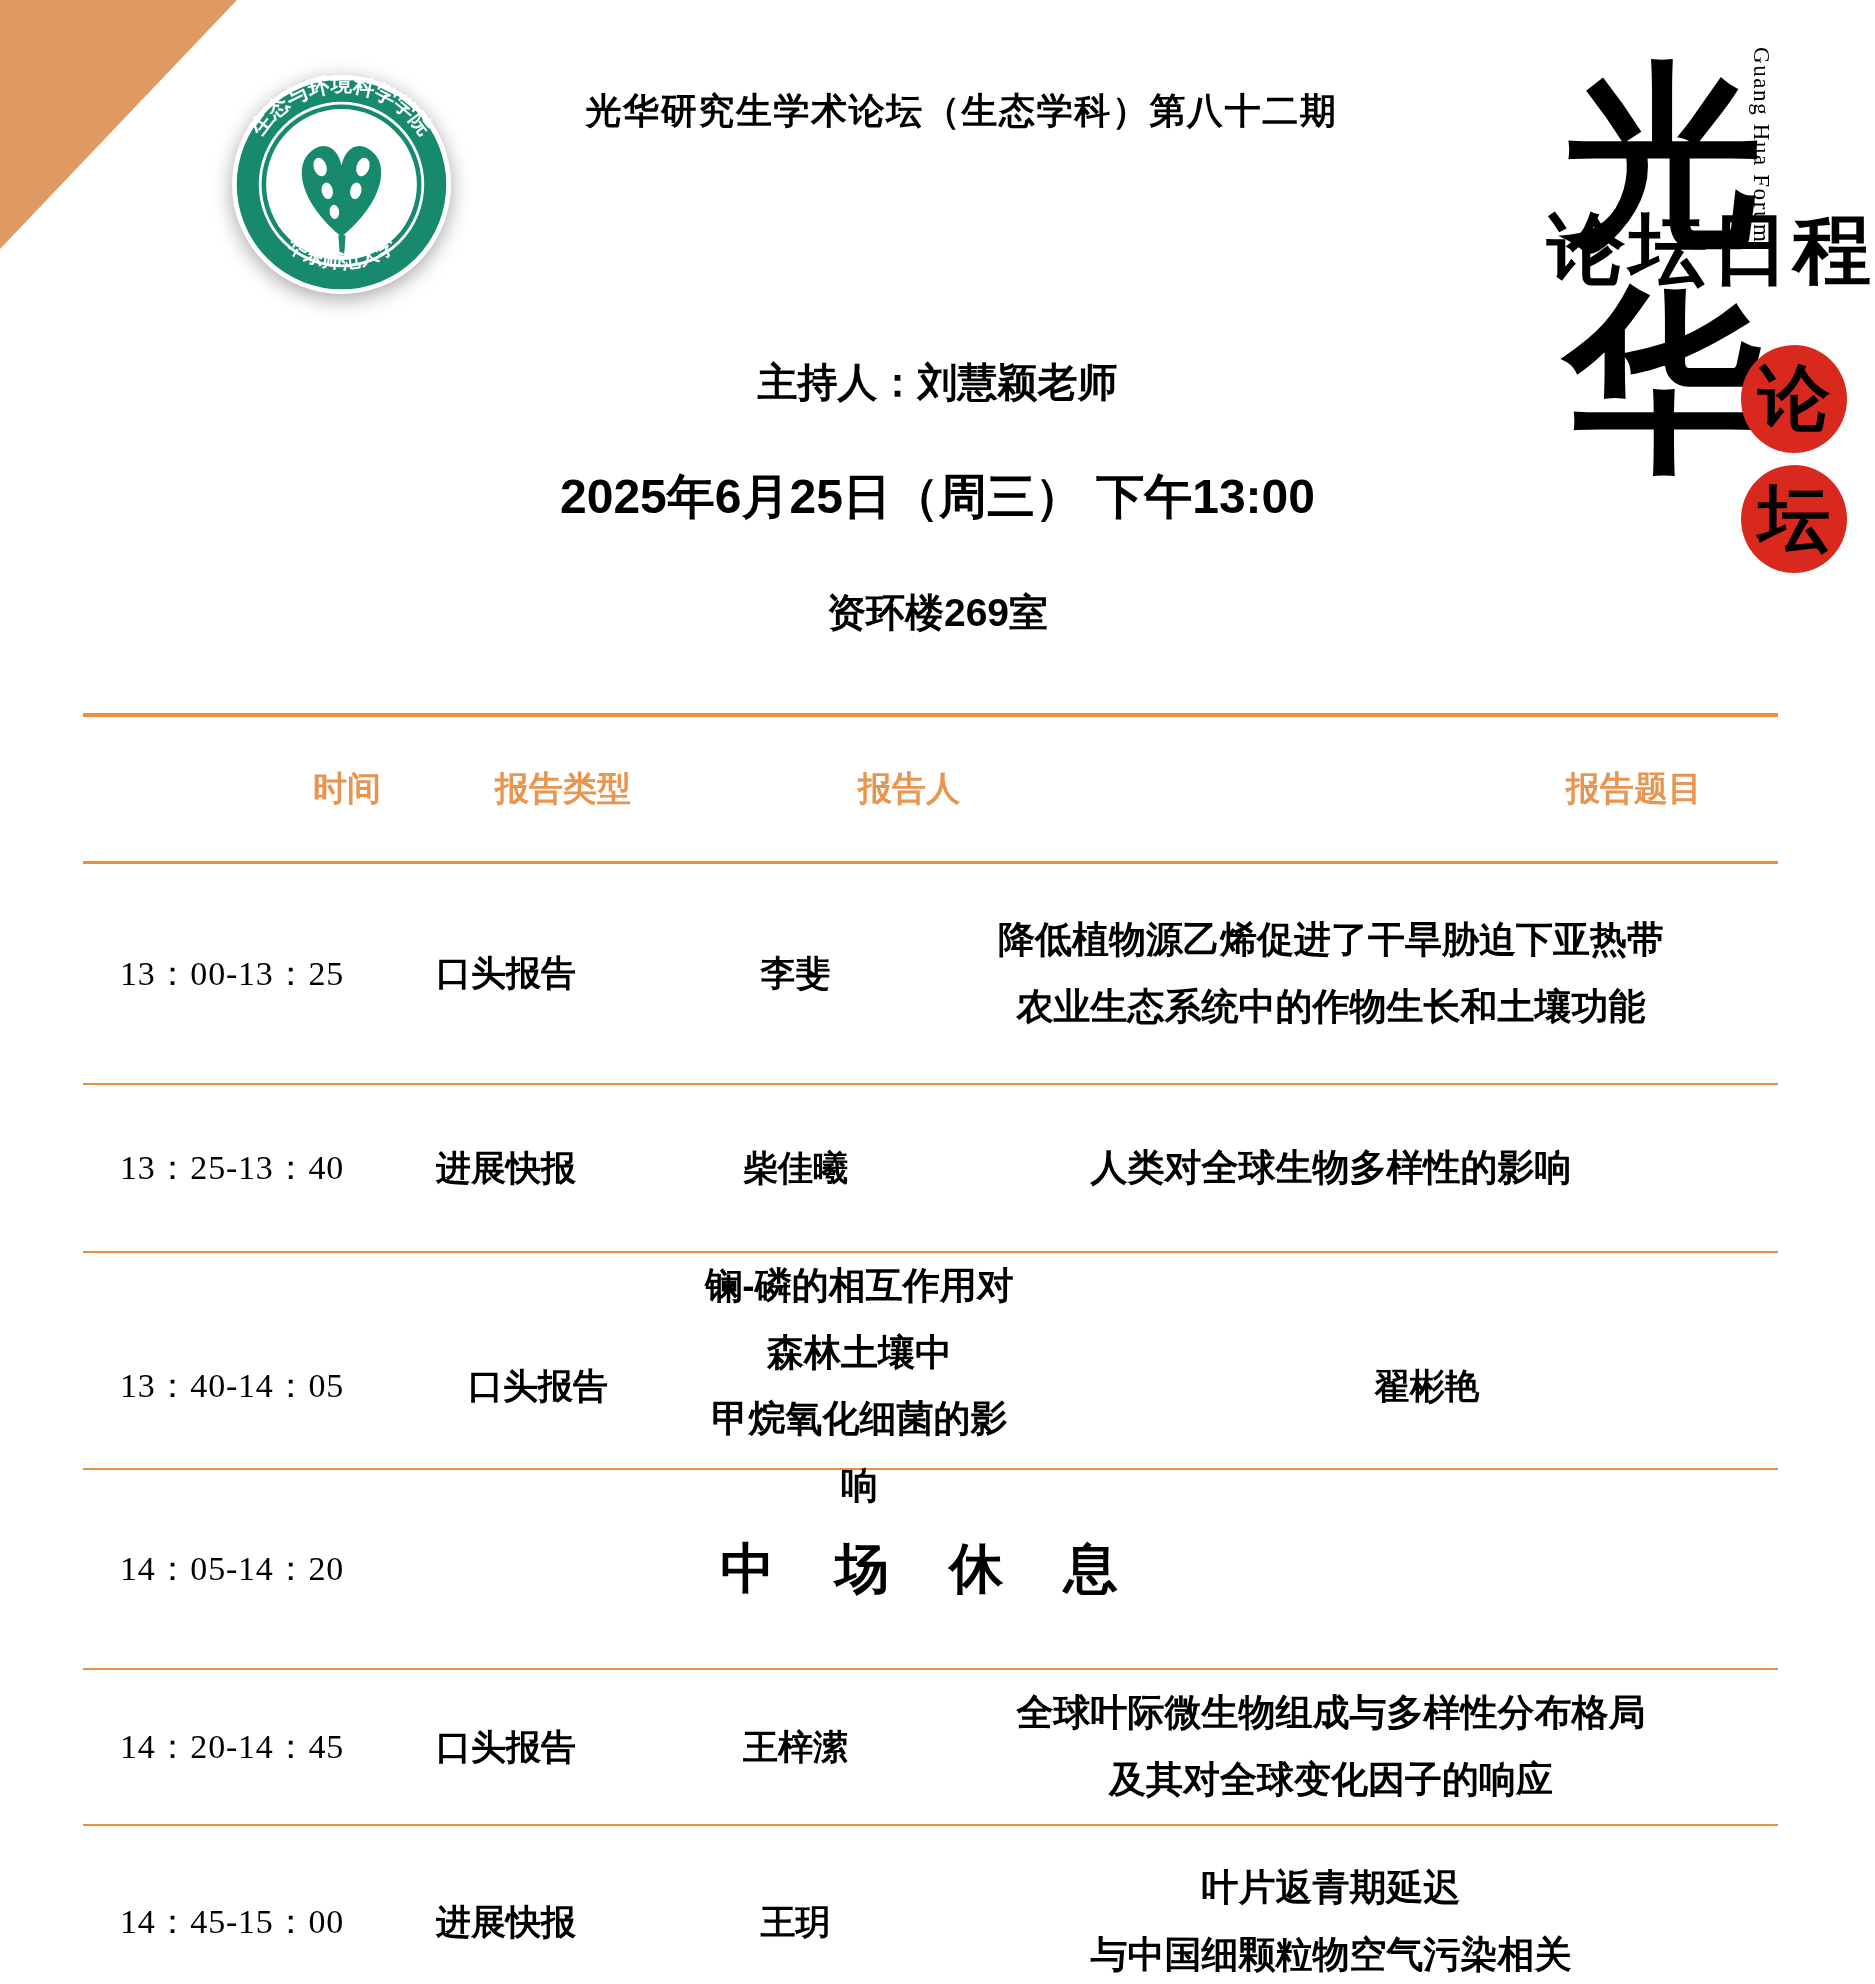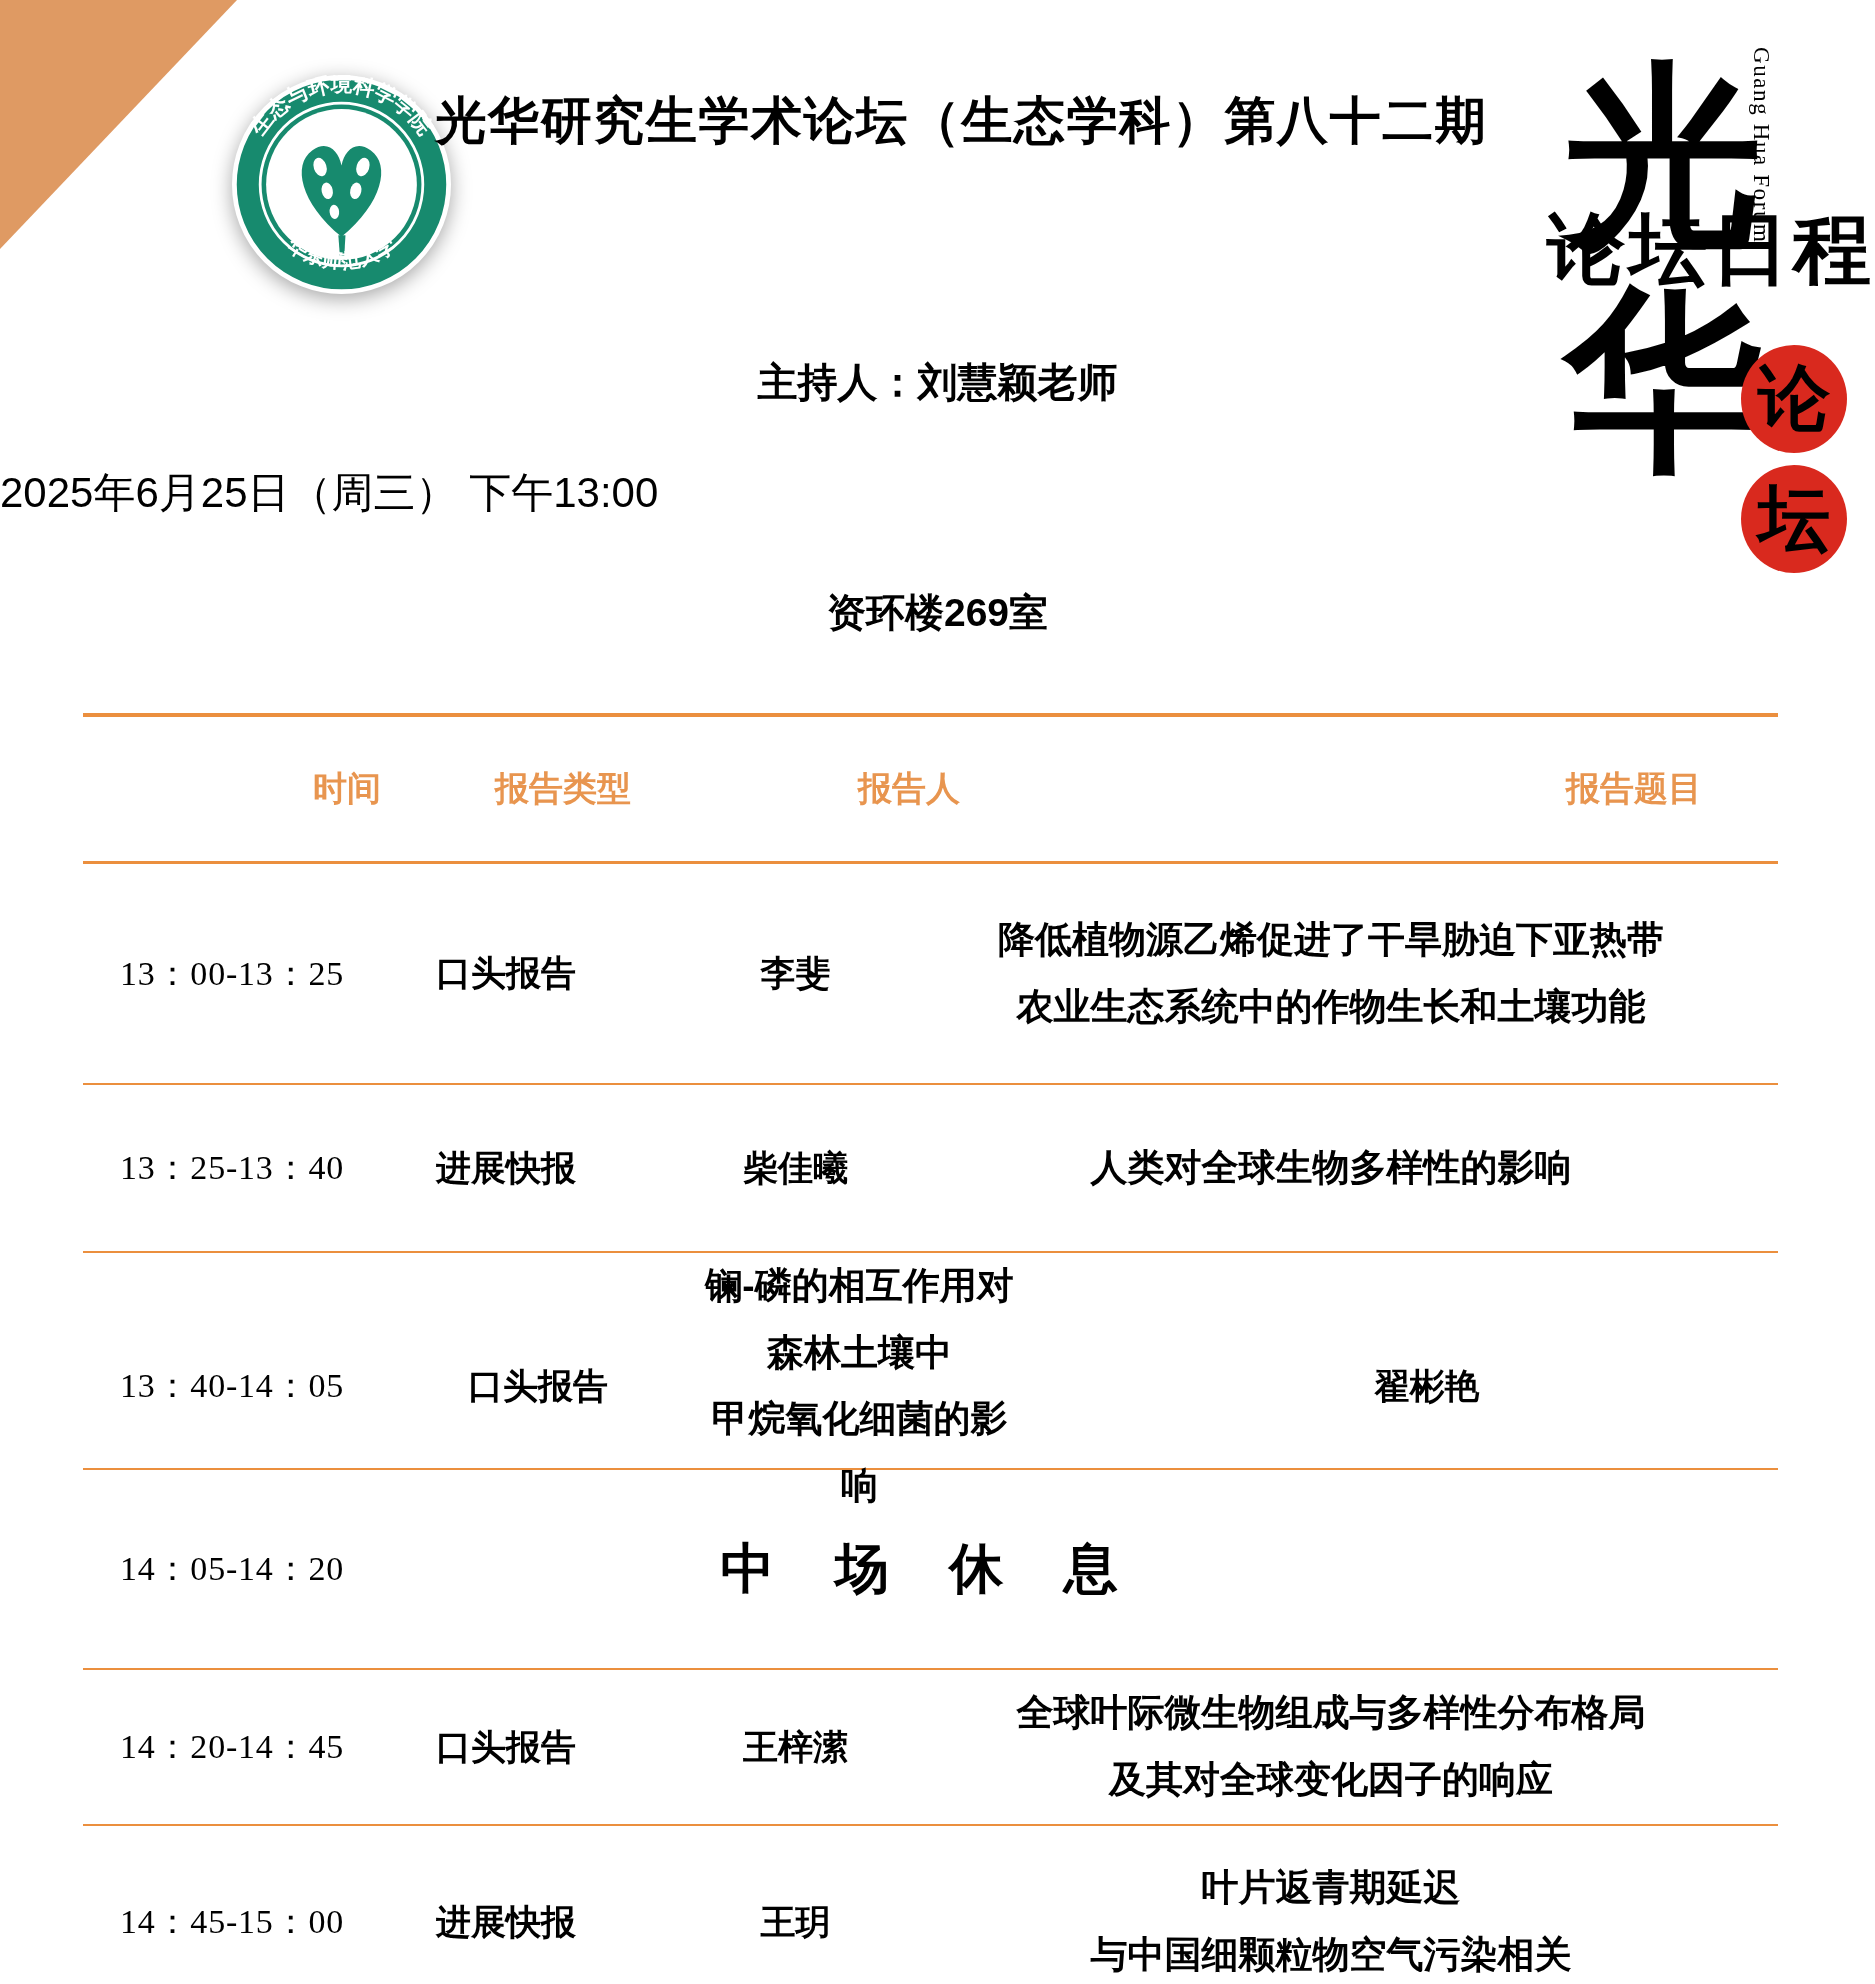--- a/index.html
+++ b/index.html
@@ -19,27 +19,27 @@
     overflow:hidden;
     font-family:"Liberation Sans", sans-serif;
     color:var(--ink);
   }
   
   .tri-tl{position:absolute;left:0;top:0;width:237px;height:249px;
     background:var(--corner);clip-path:polygon(0 0,100% 0,0 100%);}
 
   
   .supertitle{position:absolute;top:87px;left:0;width:100%;padding-left:48px;
-    text-align:center;font-size:51px;font-weight:700;letter-spacing:1.6px;}
+    text-align:center;font-size:36px;font-weight:700;letter-spacing:1.6px;}
   .main-title{position:absolute;top:198px;left:0;width:100%;
     text-align:right;font-size:78px;font-weight:700;letter-spacing:4px;}
   .host-line{position:absolute;top:355px;left:0;width:100%;
     text-align:center;font-size:40px;font-weight:700;}
   .date-line{position:absolute;top:465px;left:0;width:100%;
-    font-size:42px;font-weight:400;}
+    text-align:center;font-size:48px;font-weight:700;}
   .loc-line{position:absolute;top:586px;left:0;width:100%;
     text-align:center;font-size:39px;font-weight:700;}
 
   
   .calligraphy{position:absolute;left:1564px;top:47px;width:167px;
     text-align:center;font-family:"Liberation Serif",serif;font-weight:700;
     font-size:198px;line-height:1.13;}
   .brand-en{position:absolute;left:1748px;top:47px;height:270px;
     writing-mode:vertical-rl;font-family:"Liberation Serif",serif;
     font-size:23px;letter-spacing:1.6px;}

